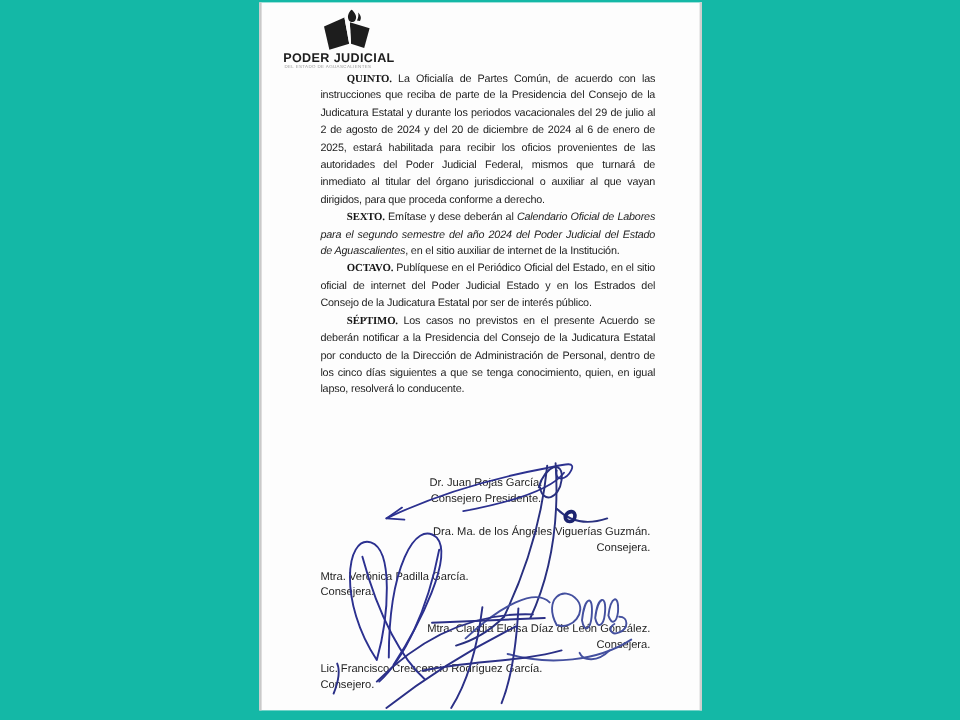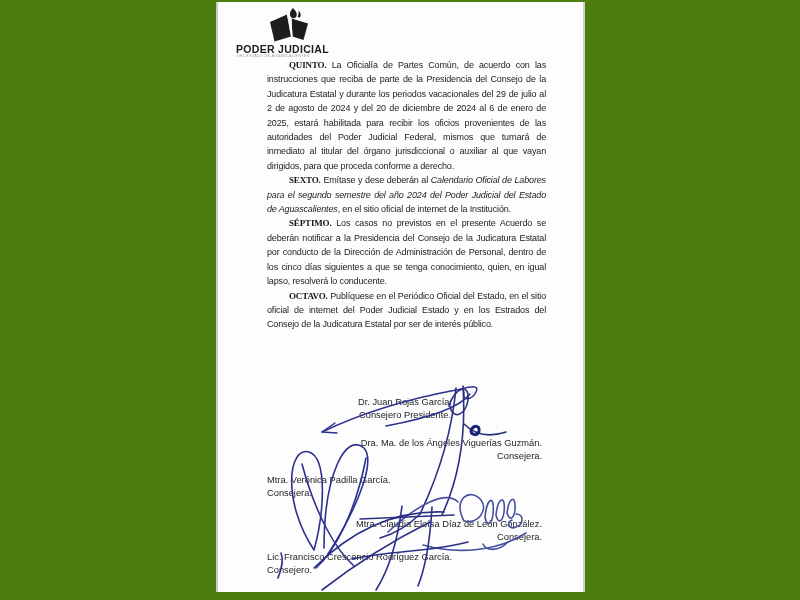--- a/index.html
+++ b/index.html
@@ -1,16 +1,16 @@
 <!DOCTYPE html>
 <html><head>
 <meta charset="utf-8">
 <style>
   html,body{margin:0;padding:0;background:#000;}
-  .stage{position:relative;width:800px;height:600px;background:#4d7c0f;overflow:hidden;
+  .stage{position:relative;width:800px;height:600px;background:#14b8a6;overflow:hidden;
          font-family:"Liberation Sans", sans-serif;}
   .paper{position:absolute;left:216px;top:2px;width:369px;height:590px;background:#fdfdfd;
          border-left:2px solid #c9c9c9;border-right:2px solid #cfcfcf;box-sizing:border-box;}
   
   .logo{position:absolute;left:14px;top:4px;width:110px;}
   .logo-glyph{position:absolute;left:32px;top:2px;}
   .logo-title{position:absolute;left:4px;top:37px;width:110px;font-size:10.5px;font-weight:bold;
               color:#1c1c1c;letter-spacing:0.3px;white-space:nowrap;}
   .logo-tagline{position:absolute;left:5px;top:48px;font-size:6px;color:#9a9a9a;
                 transform:scale(0.62);transform-origin:left top;white-space:nowrap;letter-spacing:0.5px;}
@@ -48,25 +48,25 @@
       </svg>
       <div class="logo-title">PODER JUDICIAL</div>
       <div class="logo-tagline">DEL ESTADO DE AGUASCALIENTES</div>
     </div>
 
     <div class="doc-text">
       <p class="indent"><b>QUINTO.</b>
         <span>La Oficialía de Partes Común, de acuerdo con las instrucciones que reciba de parte de la Presidencia del Consejo de la Judicatura Estatal y durante los periodos vacacionales del 29 de julio al 2 de agosto de 2024 y del 20 de diciembre de 2024 al 6 de enero de 2025, estará habilitada para recibir los oficios provenientes de las autoridades del Poder Judicial Federal, mismos que turnará de inmediato al titular del órgano jurisdiccional o auxiliar al que vayan dirigidos, para que proceda conforme a derecho.</span></p>
       <p class="indent"><b>SEXTO.</b>
         <span>Emítase y dese deberán al</span>
-        <i>Calendario Oficial de Labores para el segundo semestre del año 2024 del Poder Judicial del Estado de Aguascalientes</i><span>, en el sitio oficial de internet de la Institución.</span></p>
+        <i>Calendario Oficial de Labores para el segundo semestre del año 2024 del Poder Judicial del Estado de Aguascalientes</i><span>, en el sitio auxiliar de internet de la Institución.</span></p>
+      <p class="indent"><b>OCTAVO.</b>
+        <span>Publíquese en el Periódico Oficial del Estado, en el sitio oficial de internet del Poder Judicial Estado y en los Estrados del Consejo de la Judicatura Estatal por ser de interés público.</span></p>
       <p class="indent"><b>SÉPTIMO.</b>
         <span>Los casos no previstos en el presente Acuerdo se deberán notificar a la Presidencia del Consejo de la Judicatura Estatal por conducto de la Dirección de Administración de Personal, dentro de los cinco días siguientes a que se tenga conocimiento, quien, en igual lapso, resolverá lo conducente.</span></p>
-      <p class="indent"><b>OCTAVO.</b>
-        <span>Publíquese en el Periódico Oficial del Estado, en el sitio oficial de internet del Poder Judicial Estado y en los Estrados del Consejo de la Judicatura Estatal por ser de interés público.</span></p>
     </div>
 
     <div class="sig sig-center sig-president">
       <div>Dr. Juan Rojas García.</div>
       <div>Consejero Presidente.</div>
     </div>
     <div class="sig sig-right sig-viguerias">
       <div>Dra. Ma. de los Ángeles Viguerías Guzmán.</div>
       <div>Consejera.</div>
     </div>

